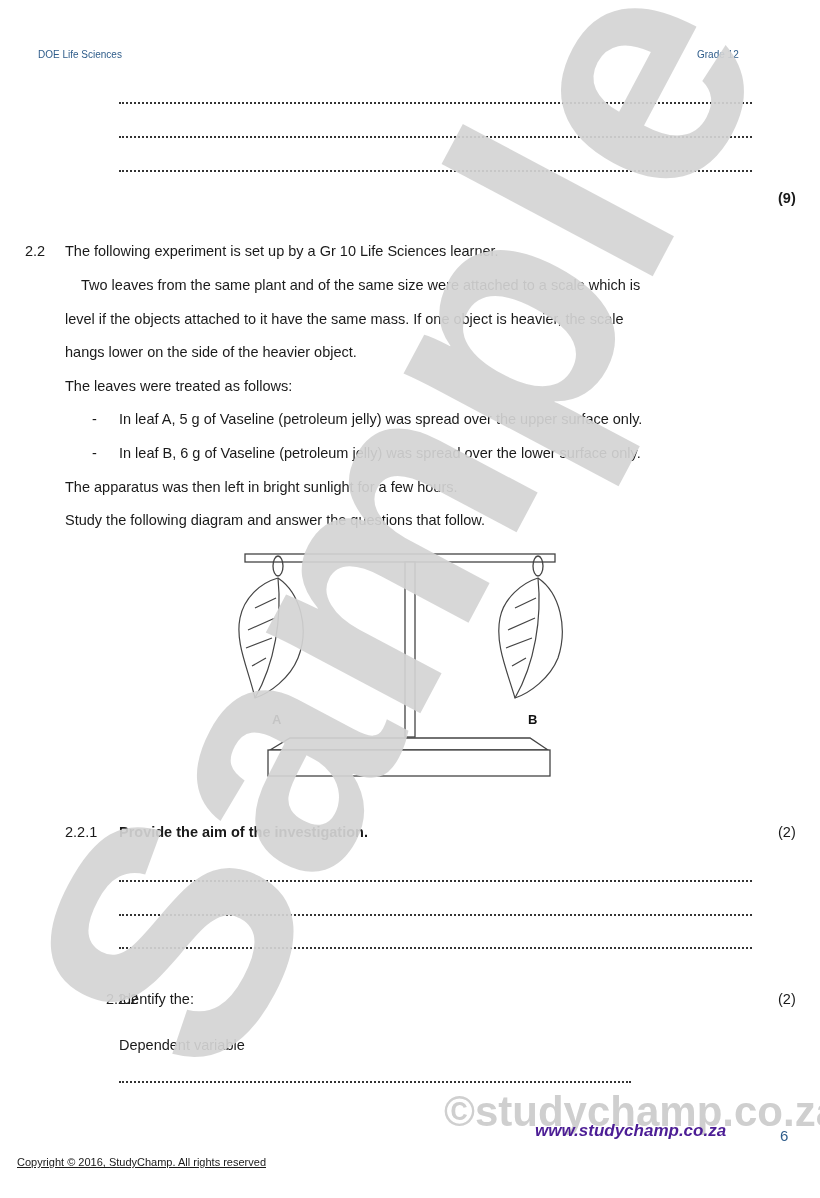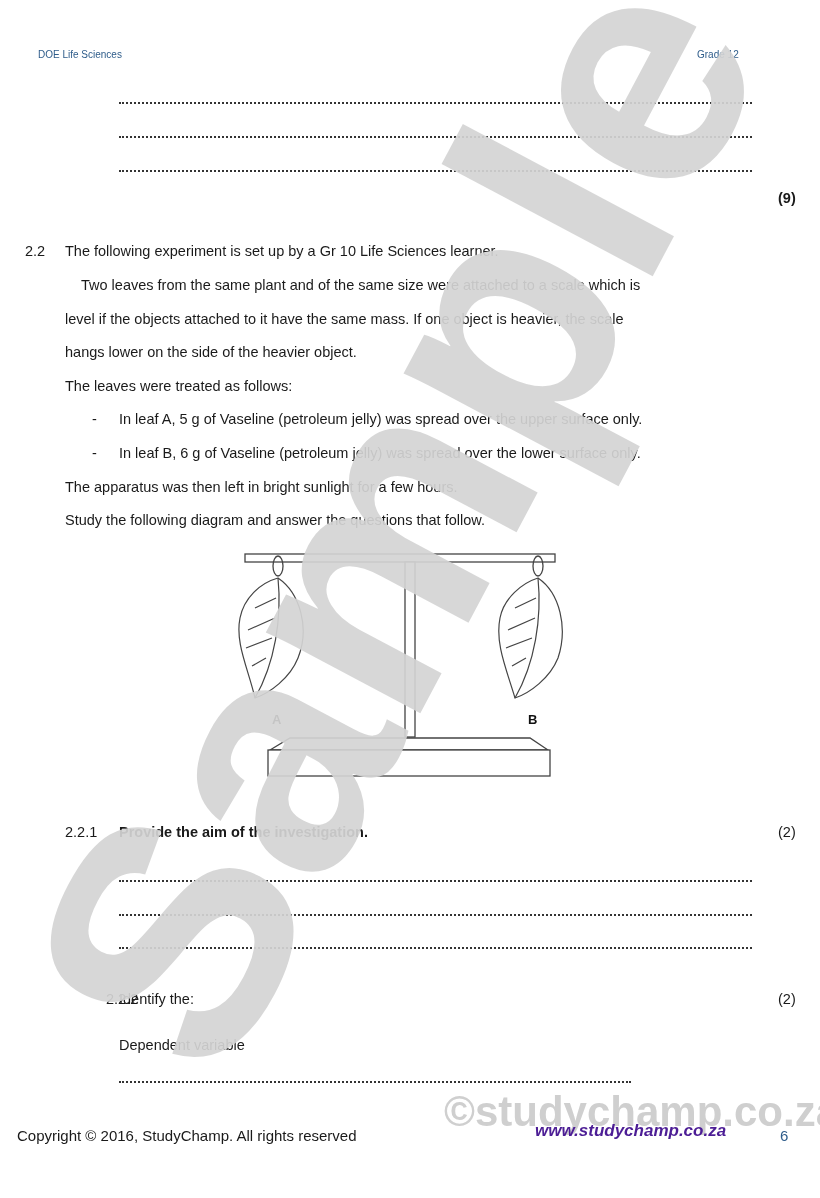--- a/index.html
+++ b/index.html
@@ -6,21 +6,21 @@
   body { width:820px; height:1198px; position:relative; overflow:hidden;
          font-family:"Liberation Sans", sans-serif; color:#1a1a1a; font-size:14.5px; }
   .abs { position:absolute; white-space:nowrap; }
   .hdr { color:#2e5c8a; font-size:10px; top:49px; }
   .dots { position:absolute; height:0; border-bottom:2px dotted #333; }
   .line { position:absolute; left:65px; white-space:nowrap; }
   .bold { font-weight:bold; }
   .watermark { position:absolute; left:0; top:0; width:820px; height:1198px; pointer-events:none; }
   .wm-text { position:absolute; left:444px; top:1088px; font-size:42px; font-weight:bold; color:#cfcfcf; letter-spacing:0; }
   .footer-link { position:absolute; left:535px; top:1121px; color:#4c1d95; font-weight:bold; font-size:17px; font-style:italic; }
-  .footer-copy { position:absolute; left:17px; top:1127px; font-size:15px; }
+  .footer-copy { position:absolute; left:17px; top:1156px; font-size:11px;text-decoration:underline; }
   .pageno { position:absolute; left:780px; top:1127px; color:#2e5c8a; font-size:15px; }
 </style>
 </head>
 <body>
 
 <div class="abs hdr" style="left:38px;">DOE Life Sciences</div>
 <div class="abs hdr" style="left:697px;">Grade 12</div>
 
 <div class="dots" style="left:119px; width:633px; top:102px;"></div>
 <div class="dots" style="left:119px; width:633px; top:136px;"></div>

